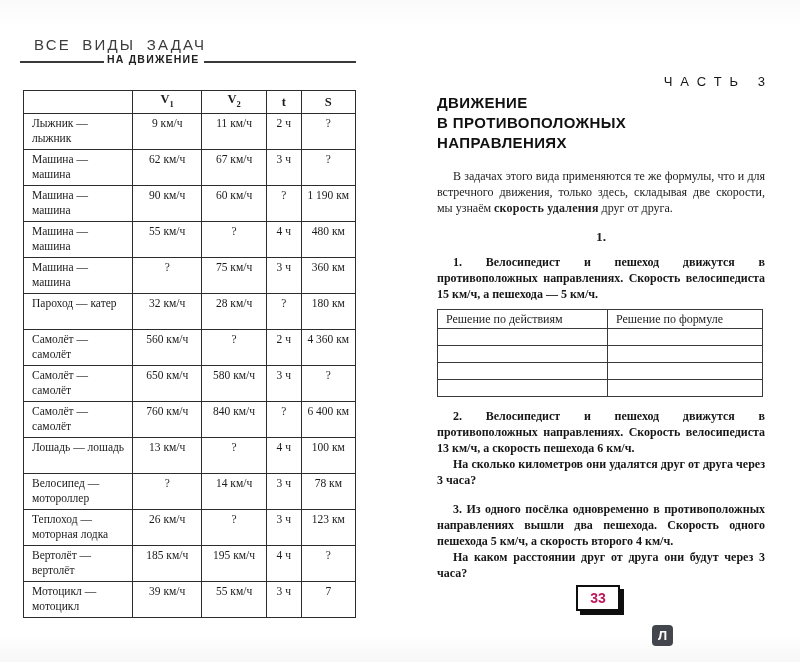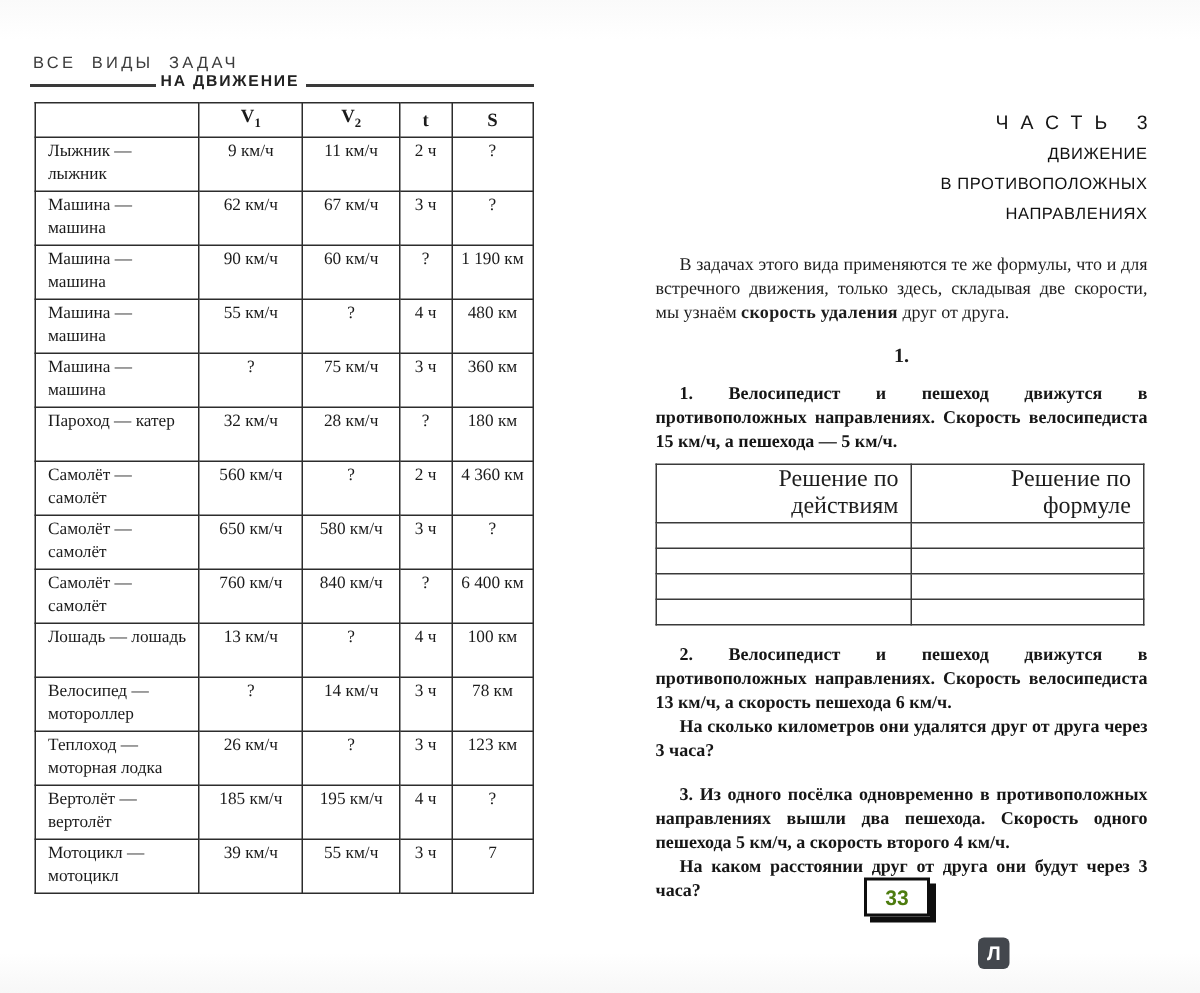--- a/index.html
+++ b/index.html
@@ -4,71 +4,71 @@
 <style>
   html,body{margin:0;padding:0;}
   body{
     width:800px;height:662px;position:relative;background:#fdfdfd;
     font-family:"Liberation Serif", serif;color:#1d1d1d;overflow:hidden;
   }
   .scan{position:absolute;inset:0;background:linear-gradient(180deg,#fafafa 0%,#ffffff 4%,#ffffff 96%,#f7f7f7 100%);}
 
   
   .left-page{position:absolute;left:20px;top:36px;width:336px;}
-  .rh-top{font-family:"Liberation Sans",sans-serif;font-size:11px;letter-spacing:2.2px;word-spacing:5px;color:#3c3c3c;margin-left:2px;}
+  .rh-top{font-family:"Liberation Sans",sans-serif;font-size:15px;letter-spacing:2.2px;word-spacing:5px;color:#3c3c3c;margin-left:14px;}
   .rh-bottom{display:flex;align-items:flex-end;margin-top:0;}
   .rh-rule{height:0;border-bottom:2px solid #3a3a3a;margin-bottom:2px;}
   .rh-rule1{width:84px;}
   .rh-rule2{flex:1;}
   .rh-title{font-family:"Liberation Sans",sans-serif;font-weight:bold;font-size:10.5px;letter-spacing:1.2px;color:#222;padding:0 4px 0 3px;white-space:nowrap;}
 
   table.speed-table{
-    position:absolute;left:3px;top:32px;border-collapse:collapse;table-layout:fixed;
+    position:absolute;left:3px;top:54px;border-collapse:collapse;table-layout:fixed;
     font-size:11.5px;line-height:15px;color:#1b1b1b;border-radius:12px;
   }
   table.speed-table th, table.speed-table td{border:1px solid #2c2c2c;}
   table.speed-table th{height:20px;font-size:12.5px;font-weight:bold;text-align:center;vertical-align:middle;}
   table.speed-table th sub{font-size:8.5px;}
   table.speed-table td{height:32px;vertical-align:top;padding-top:2px;}
   td.name-cell{width:106px;text-align:left;padding-left:8px;padding-right:6px;}
   td.v1-cell{width:66px;text-align:center;padding:2px 7px 0;}
   td.v2-cell{width:60px;text-align:center;padding:2px 7px 0;}
   td.t-cell{width:40px;text-align:center;}
   td.s-cell{width:49px;text-align:center;padding:2px 5px 0;}
   th.name-col{width:106px;}
 
   
   .right-page{position:absolute;left:437px;top:74px;width:328px;}
   .part-label{
     text-align:right;font-family:"Liberation Sans",sans-serif;font-size:13px;
     letter-spacing:8px;margin-right:-8px;color:#161616;
   }
   .part-title{
-    text-align:right;font-family:"Liberation Sans",sans-serif;font-weight:normal;
-    font-size:11px;line-height:20px;letter-spacing:0.4px;color:#111;margin-top:4px;
+    text-align:left;font-family:"Liberation Sans",sans-serif;font-weight:bold;
+    font-size:15px;line-height:20px;letter-spacing:0.4px;color:#111;margin-top:4px;
   }
   .intro{margin:15px 0 0;text-align:justify;text-indent:16px;font-size:12px;line-height:16px;}
   .intro b{letter-spacing:0.2px;}
   .section-number{text-align:center;font-weight:bold;font-size:13.5px;margin:13px 0 9px;}
   .problem p{margin:0;text-align:justify;text-indent:16px;font-weight:bold;font-size:12px;line-height:16px;color:#161616;}
   .problem{margin:0;font-family:Liberation Serif, serif;}
   .problem.p2{margin-top:11px;}
   .problem.p3{margin-top:13px;}
 
   table.solution-table{border-collapse:collapse;width:326px;margin:7px 0 8px;table-layout:fixed;}
   table.solution-table th, table.solution-table td{border:1px solid #3a3a3a;}
-  table.solution-table th{font-weight:normal;font-size:16px;text-align:right;padding:1px 8px;height:16px;font-family:"Liberation Serif",serif;}
+  table.solution-table th{font-weight:normal;font-size:12px;text-align:left;padding:1px 8px;height:16px;font-family:"Liberation Serif",serif;}
   table.solution-table td{height:14px;}
   .sol-col1{width:153px;}
 
   .page-number-box{
     position:absolute;left:576px;top:585px;width:40px;height:22px;background:#fff;
     border:2px solid #0e0e0e;box-shadow:4px 4px 0 0 #0e0e0e;
     display:flex;align-items:center;justify-content:center;
-    font-family:"Liberation Sans",sans-serif;font-weight:bold;font-size:14px;color:#4d7c0f;
+    font-family:"Liberation Sans",sans-serif;font-weight:bold;font-size:14px;color:#be185d;
   }
 
   .site-logo{
     position:absolute;left:652px;top:625px;width:21px;height:21px;border-radius:4px;
     background:#43474d;color:#ffffff;display:flex;align-items:center;justify-content:center;
     font-family:"Liberation Sans",sans-serif;font-weight:bold;font-size:13px;
   }
 </style>
 </head>
 <body>

